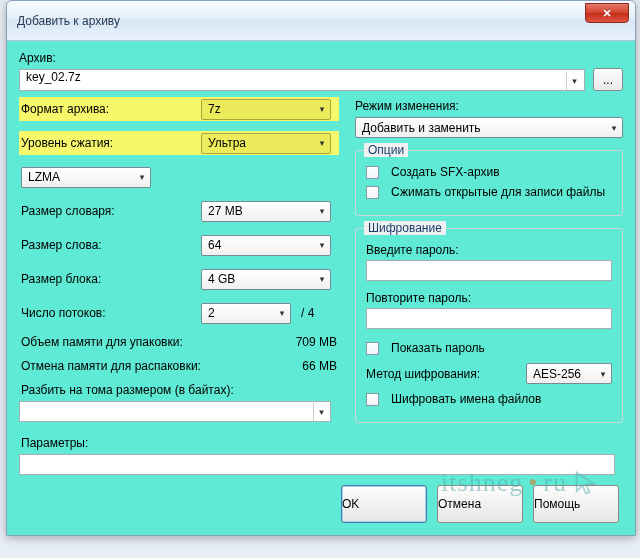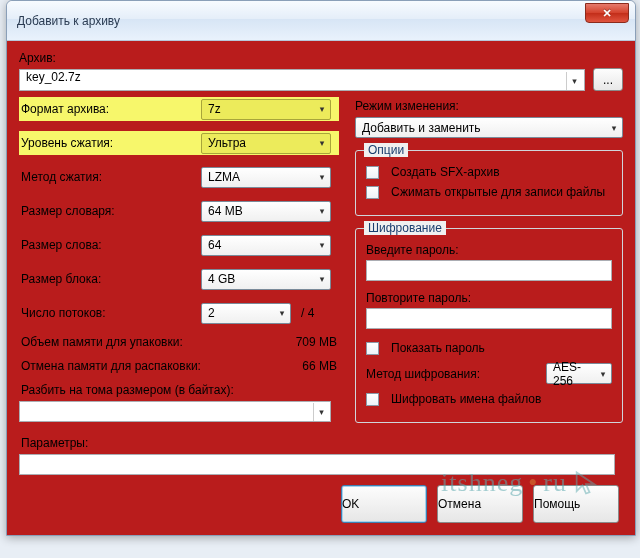--- a/index.html
+++ b/index.html
@@ -40,21 +40,21 @@
     border-radius: 0 0 4px 4px;
     background: linear-gradient(#e67a6b, #d4432e 48%, #c32e1a 52%, #e0543f);
     border: 1px solid #8b2a1c;
     color: #fff;
     display: flex; align-items: center; justify-content: center;
     font-size: 11px; font-weight: bold;
     text-shadow: 0 -1px 0 rgba(0,0,0,0.3);
     cursor: pointer;
   }
   .content {
-    background: #b91c1c;
+    background: #5eead4;
     padding: 10px 12px 8px;
   }
   .row { display: flex; align-items: center; margin-bottom: 6px; }
   .label { color: #000; }
   .archive-combo {
     flex: 1;
     height: 22px;
     border: 1px solid #abadb3;
     background: #fff;
     padding: 0 20px 5px 6px;
@@ -151,21 +151,21 @@
     background: linear-gradient(#fff,#eef3f8);
     cursor: pointer;
   }
   .pw-label { margin: 6px 0 3px; }
   .pw-input {
     width: 100%; height: 21px;
     border: 1px solid #abadb3;
     background: #fff;
   }
   .enc-row { display:flex; align-items:center; justify-content:space-between; margin:8px 0; }
-  .enc-dd { width: 66px; }
+  .enc-dd { width: 86px; }
 
   .buttons {
     display: flex;
     justify-content: flex-end;
     gap: 10px;
     padding: 10px 4px 4px;
   }
   .btn {
     width: 86px; height: 38px;
     border: 1px solid #8a8a8a;
@@ -227,31 +227,30 @@
 
         <div class="form-row hl">
           <span class="flabel">Уровень сжатия:</span>
           <div class="dropdown hl-dd">
             <span>Ультра</span>
             <span class="dd-arrow">▾</span>
           </div>
         </div>
 
         <div class="form-row">
-          <span class="flabel">Метод сжатия:</span>
           <div class="dropdown">
             <span>LZMA</span>
             <span class="dd-arrow">▾</span>
           </div>
         </div>
 
         <div class="form-row">
           <span class="flabel">Размер словаря:</span>
           <div class="dropdown">
-            <span>64 MB</span>
+            <span>27 MB</span>
             <span class="dd-arrow">▾</span>
           </div>
         </div>
 
         <div class="form-row">
           <span class="flabel">Размер слова:</span>
           <div class="dropdown">
             <span>64</span>
             <span class="dd-arrow">▾</span>
           </div>

